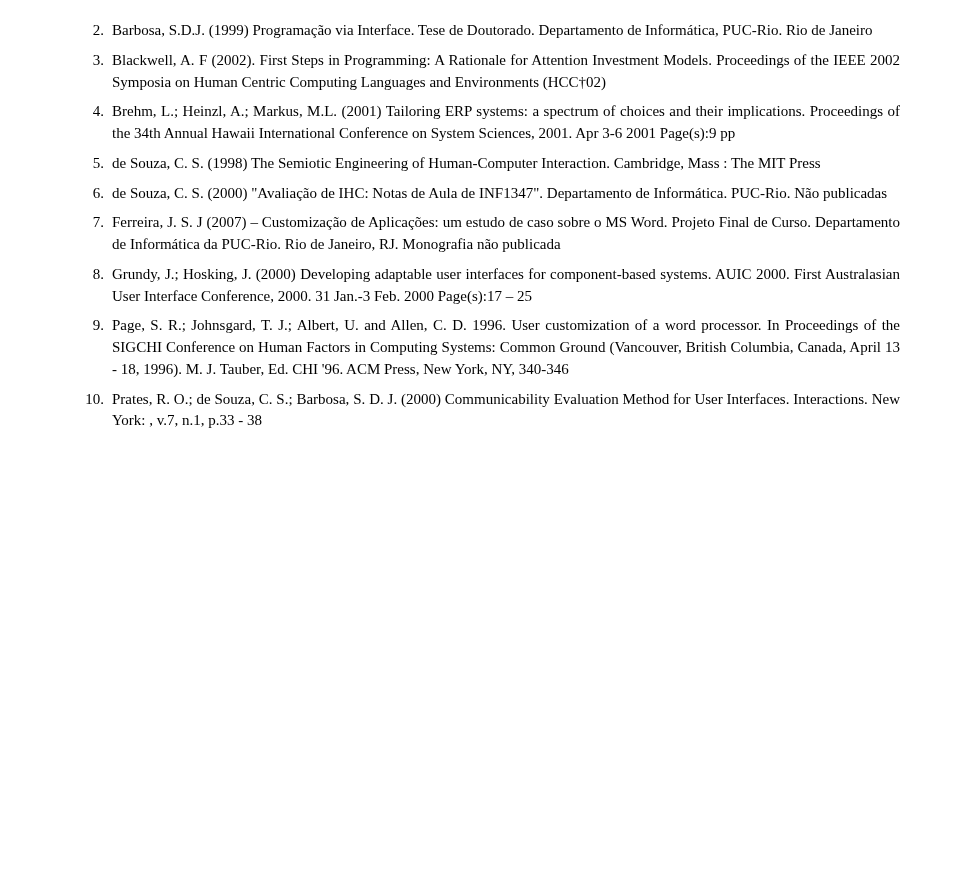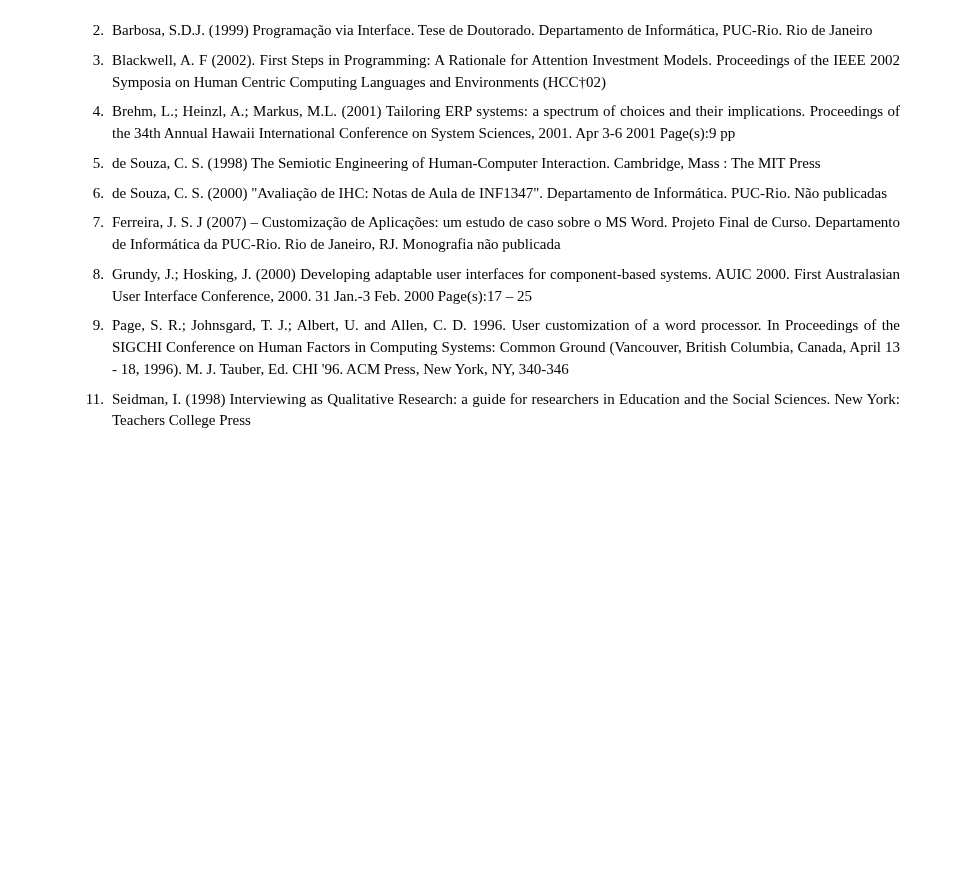--- a/index.html
+++ b/index.html
@@ -68,16 +68,16 @@
     </li>
     <li>
       <span class="ref-number">8.</span>
       <span class="ref-content">Grundy, J.; Hosking, J. (2000) Developing adaptable user interfaces for component-based systems. AUIC 2000. First Australasian User Interface Conference, 2000. 31 Jan.-3 Feb. 2000 Page(s):17 – 25</span>
     </li>
     <li>
       <span class="ref-number">9.</span>
       <span class="ref-content">Page, S. R.; Johnsgard, T. J.; Albert, U. and Allen, C. D. 1996. User customization of a word processor. In Proceedings of the SIGCHI Conference on Human Factors in Computing Systems: Common Ground (Vancouver, British Columbia, Canada, April 13 - 18, 1996). M. J. Tauber, Ed. CHI '96. ACM Press, New York, NY, 340-346</span>
     </li>
     <li>
-      <span class="ref-number">11.</span>
-      <span class="ref-content">Seidman, I. (1998) Interviewing as Qualitative Research: a guide for researchers in Education and the Social Sciences. New York: Teachers College Press</span>
+      <span class="ref-number">10.</span>
+      <span class="ref-content">Prates, R. O.; de Souza, C. S.; Barbosa, S. D. J. (2000) Communicability Evaluation Method for User Interfaces. Interactions. New York: , v.7, n.1, p.33 - 38</span>
     </li>
   </ol>
 
 </body></html>

